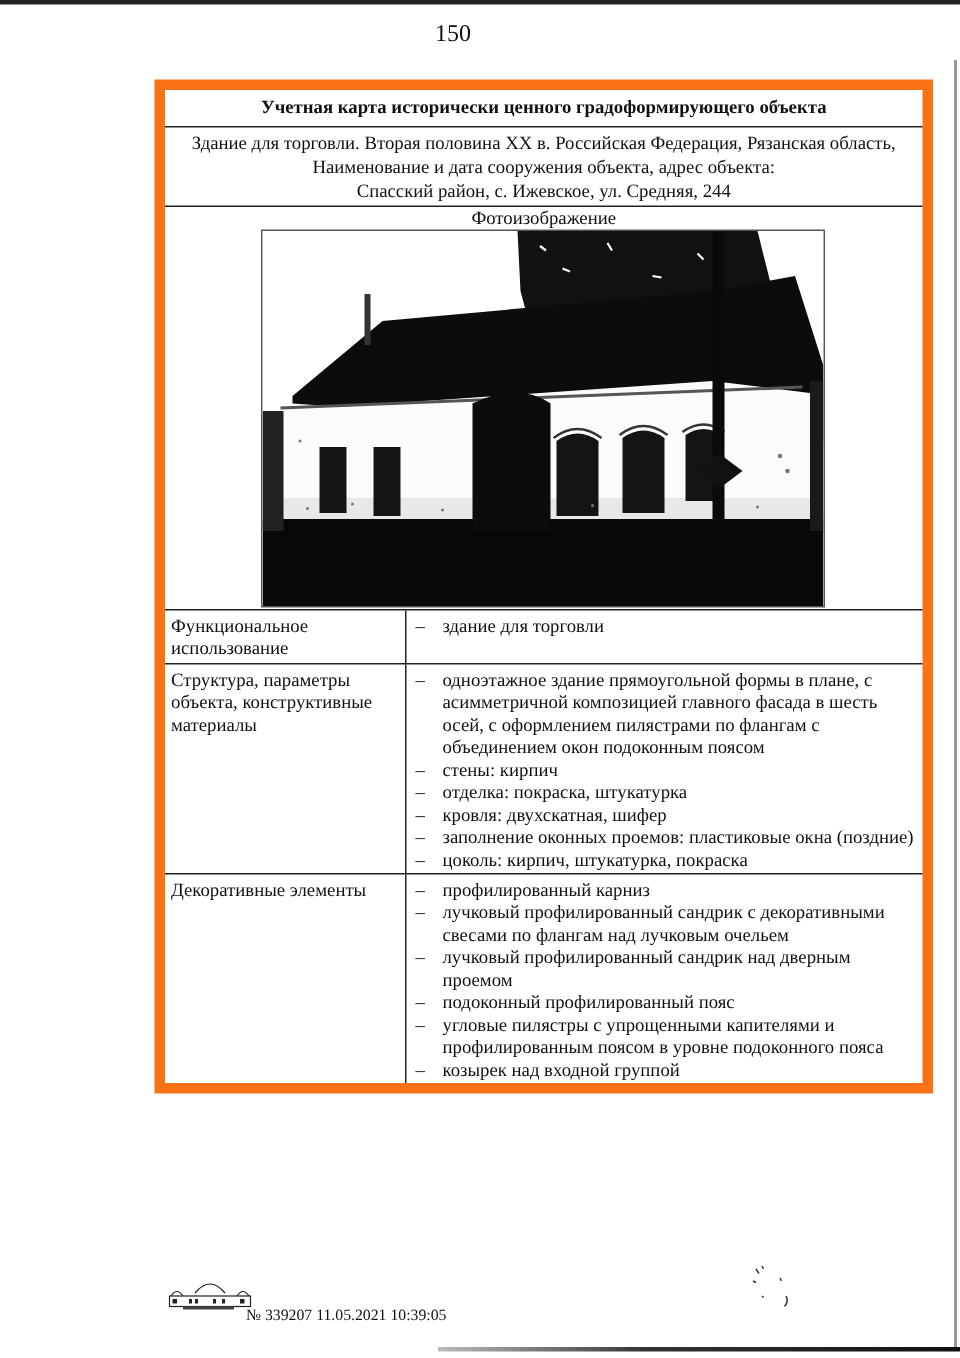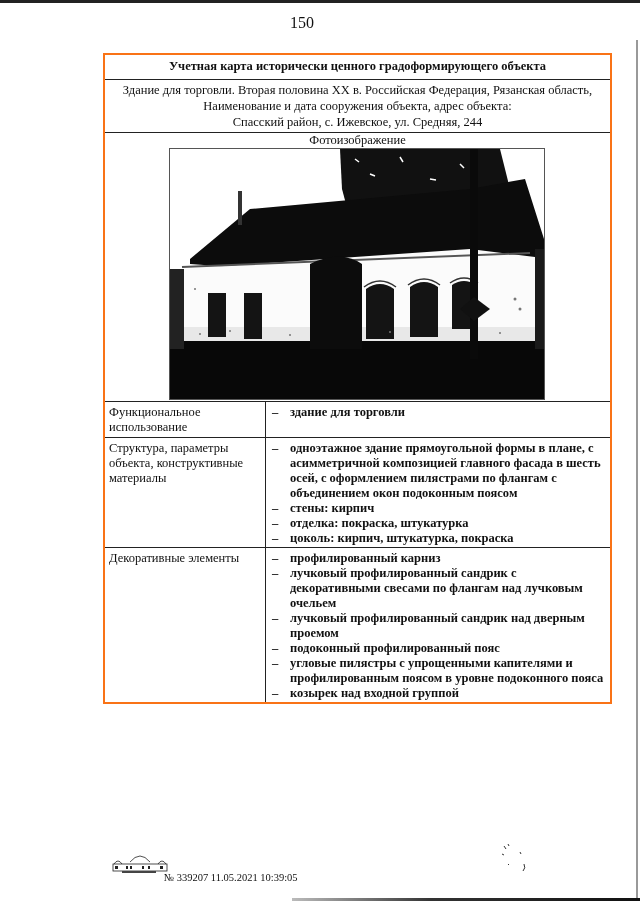--- a/index.html
+++ b/index.html
@@ -5,38 +5,38 @@
     html, body { margin:0; padding:0; }
     body {
       width:640px; height:905px; background:#ffffff; position:relative; overflow:hidden;
       font-family: "Liberation Serif", "DejaVu Serif", serif; color:#111;
     }
     .top-bar { position:absolute; left:0; top:0; width:640px; height:3px; background:#222; }
     .right-edge { position:absolute; left:636px; top:40px; width:2px; height:860px; background:#999; }
     .page-number { position:absolute; left:0; width:604px; top:14px; text-align:center; font-size:16px; }
     .card {
       position:absolute; left:103px; top:53px; width:505px;
-      border:2px solid #f97316; border-collapse:collapse;
+      border:7px solid #f97316; border-collapse:collapse;
     }
     .card-title {
       text-align:center; font-weight:bold; font-size:12.5px; padding:4px 4px 5px 4px;
       border-bottom:1px solid #222;
     }
     .name-block {
       text-align:center; font-size:12.5px; line-height:16px; padding:2px 2px 2px 2px;
       border-bottom:1px solid #222;
     }
     .photo-block { text-align:center; font-size:12.5px; line-height:14px; height:268px; position:relative; }
     .photo {
       position:absolute; left:64px; top:15px; width:374px; height:250px;
       background:#fff; border:1px solid #555; overflow:hidden;
     }
     .row { display:flex; border-top:1px solid #222; font-size:12.5px; line-height:15px; }
     .row .label { width:158px; padding:3px 2px 2px 4px; border-right:1px solid #222; box-sizing:border-box; flex:0 0 161px; }
-    .row .values { flex:1; padding:3px 4px 1px 6px;font-weight:bold; }
+    .row .values { flex:1; padding:3px 4px 1px 6px; }
     .row ul { list-style:none; margin:0; padding:0; }
     .row li { position:relative; padding-left:18px; }
     .row li::before { content:"–"; position:absolute; left:0; top:0; }
     .footer-logo { position:absolute; left:112px; top:852px; width:56px; height:24px; }
     .footer-stamp { position:absolute; left:164px; top:872px; font-size:10.5px; font-family:"Liberation Serif", serif; }
     .stamp-marks { position:absolute; left:498px; top:842px; width:40px; height:34px; }
     .bottom-bar { position:absolute; left:292px; top:898px; width:348px; height:3px; background:linear-gradient(90deg,#bbb,#333 40%,#111); }
   </style>
 </head>
 <body>
@@ -117,20 +117,22 @@
     </div>
   </div>
 
   <div class="row">
     <div class="label">Структура, параметры объекта, конструктивные материалы</div>
     <div class="values">
       <ul>
         <li>одноэтажное здание прямоугольной формы в плане, с асимметричной композицией главного фасада в шесть осей, с оформлением пилястрами по флангам с объединением окон подоконным поясом</li>
         <li>стены: кирпич</li>
         <li>отделка: покраска, штукатурка</li>
+        <li>кровля: двухскатная, шифер</li>
+        <li>заполнение оконных проемов: пластиковые окна (поздние)</li>
         <li>цоколь: кирпич, штукатурка, покраска</li>
       </ul>
     </div>
   </div>
 
   <div class="row">
     <div class="label">Декоративные элементы</div>
     <div class="values">
       <ul>
         <li>профилированный карниз</li>

